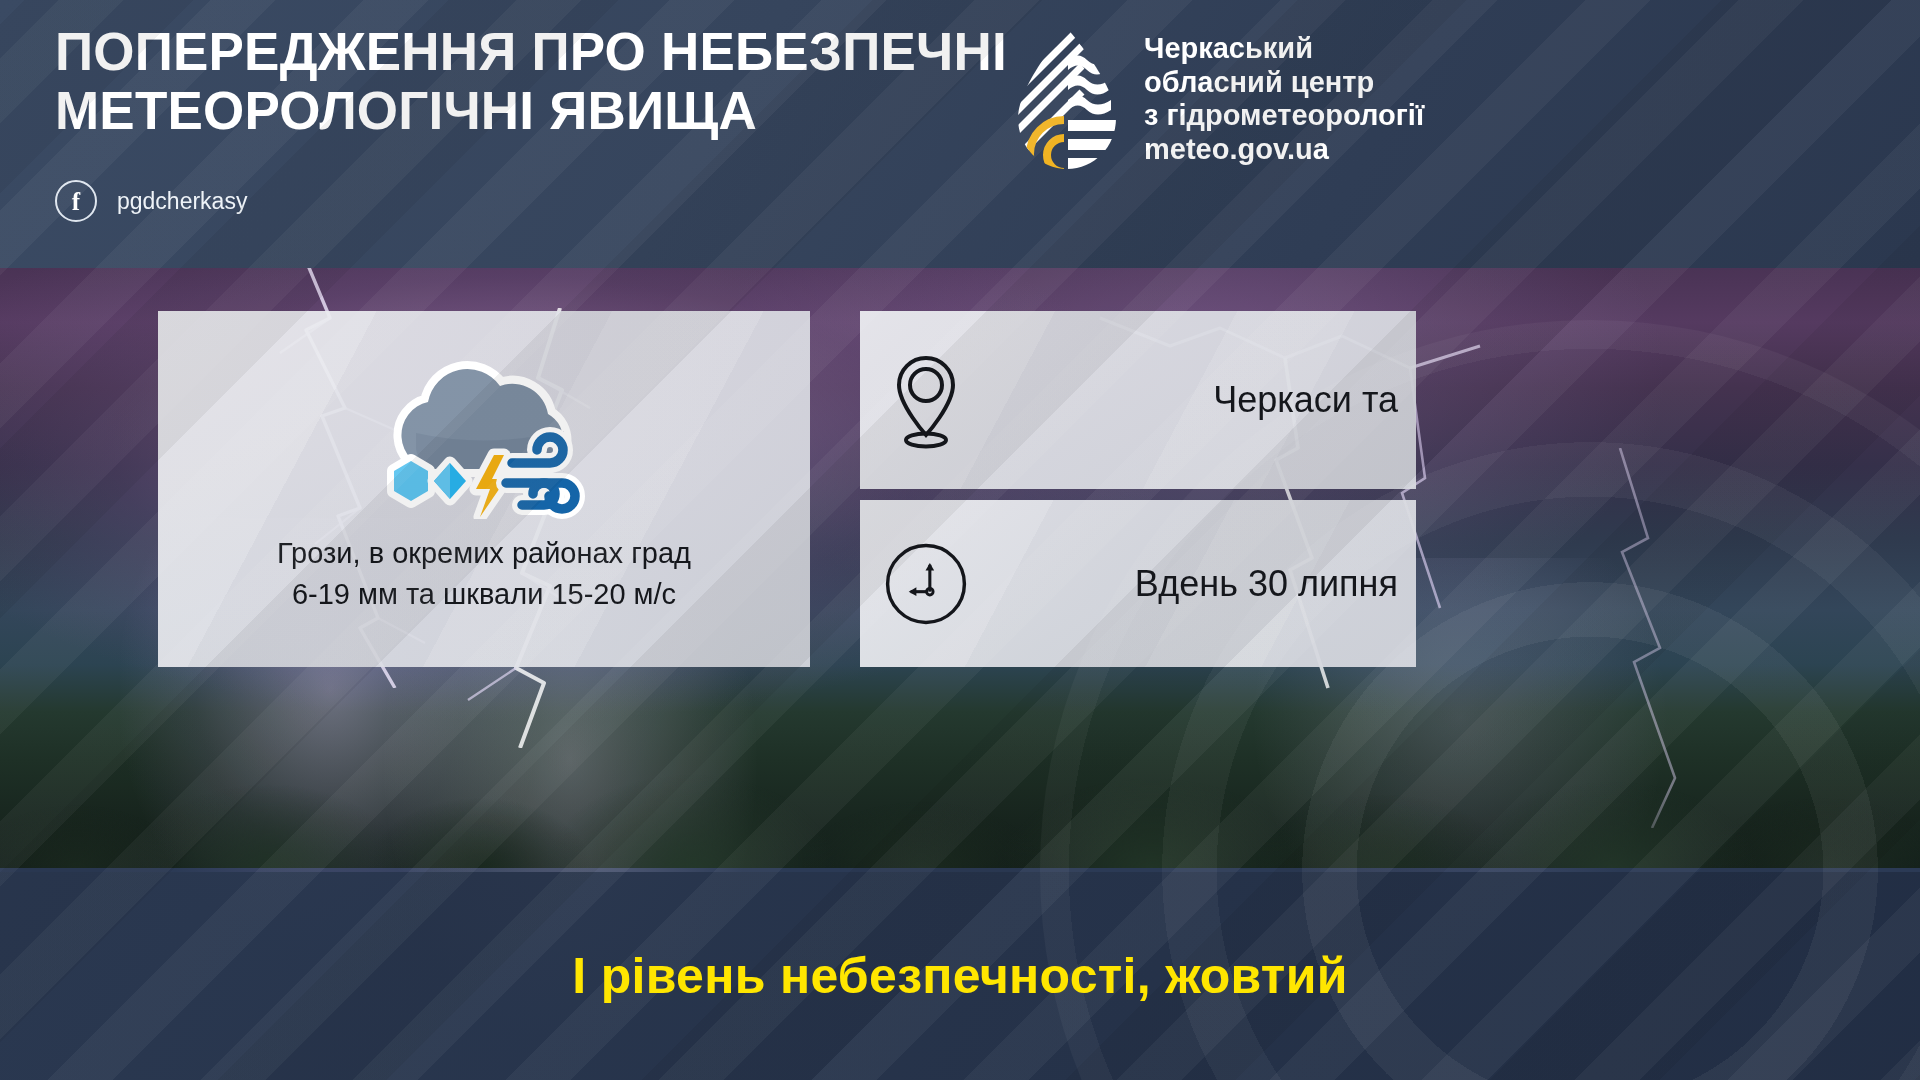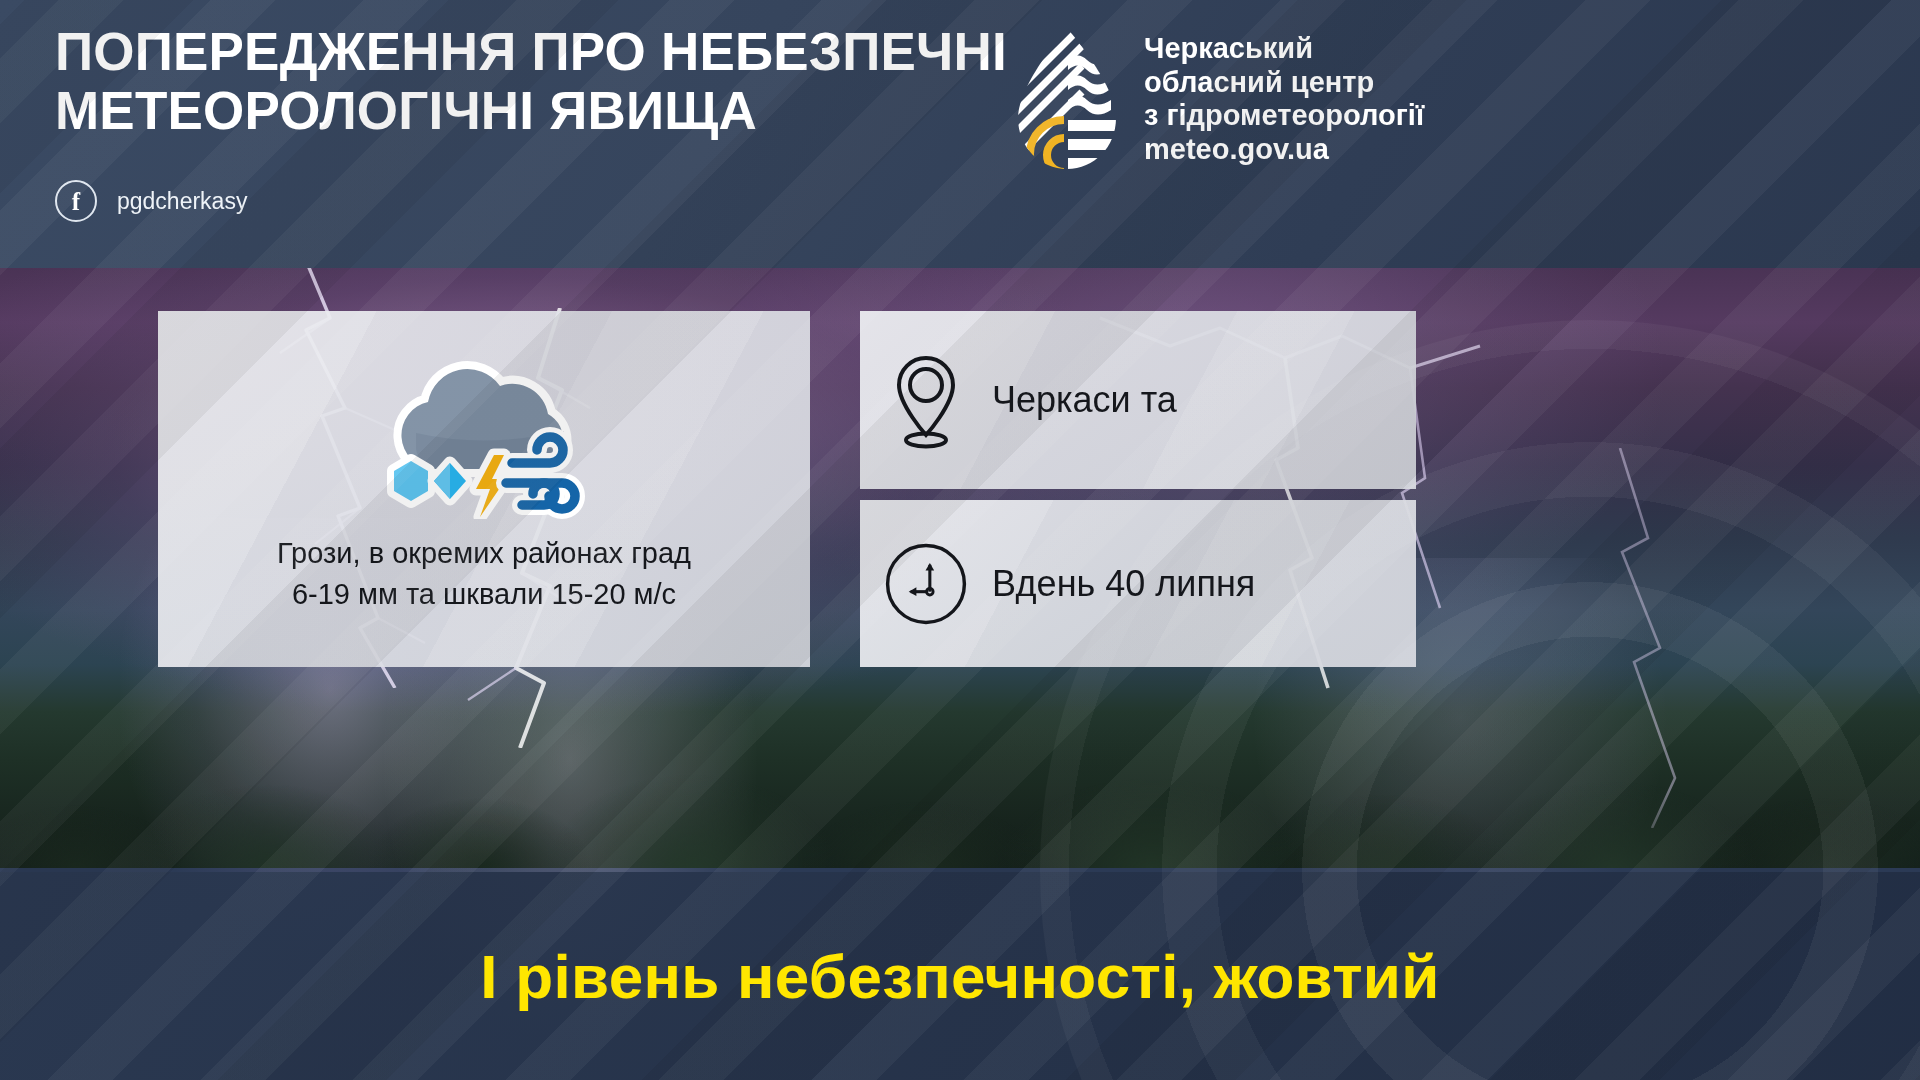--- a/index.html
+++ b/index.html
@@ -135,31 +135,31 @@
   }
   .card-right .sheen {
     position:absolute; inset:0;
     background:linear-gradient(118deg, rgba(255,255,255,.16) 0 30%, rgba(255,255,255,0) 30% 58%, rgba(255,255,255,.11) 58% 76%, rgba(255,255,255,0) 76%);
     pointer-events:none;
   }
   .card-loc { top:311px; height:178px; }
   .card-date { top:500px; height:167px; }
 
   .card-icon { width:132px; flex:0 0 132px; display:flex; align-items:center; justify-content:center; position:relative; z-index:2; }
-  .card-copy { flex:1 1 auto; text-align:left; color:#15171c; position:relative; z-index:2; }
+  .card-copy { flex:1 1 auto; text-align:right; color:#15171c; position:relative; z-index:2; padding-right:18px; }
   .card-copy .big { font-size:36px; line-height:1.26; }
 
   
   .footer {
     position:absolute; left:0; bottom:0; width:1920px; height:208px;
     background:linear-gradient(120deg, rgba(42,56,80,.93) 0%, rgba(38,51,74,.93) 45%, rgba(33,45,67,.94) 100%);
     display:flex; align-items:center; justify-content:center;
   }
   .footer-text {
-    color:#ffe600; font-size:62px; font-weight:bold; letter-spacing:.3px;
+    color:#ffe600; font-size:50px; font-weight:bold; letter-spacing:.3px;
     text-align:right; position:relative; z-index:3;
   }
 </style>
 </head>
 <body>
 
 <div class="stage">
 
   <div class="photo-band">
     <div class="glow1"></div>
@@ -319,21 +319,21 @@
       <svg viewBox="0 0 100 100" width="96" height="96">
         <circle cx="50" cy="50" r="40" fill="none" stroke="#14161b" stroke-width="3.6"></circle>
         <circle cx="54" cy="58" r="3.4" fill="none" stroke="#14161b" stroke-width="3"></circle>
         <path d="M54 58 L54 30" stroke="#14161b" stroke-width="3.2" fill="none"></path>
         <path d="M54 28 l-4.5 8 l9 0 Z" fill="#14161b"></path>
         <path d="M51 58 L34 58" stroke="#14161b" stroke-width="3.2" fill="none"></path>
         <path d="M32 58 l8 -4.5 l0 9 Z" fill="#14161b"></path>
       </svg>
     </span>
     <div class="card-copy">
-      <div class="big">Вдень 40 липня</div>
+      <div class="big">Вдень 30 липня</div>
     </div>
   </div>
 
   <div class="footer">
     <div class="footer-text">І рівень небезпечності, жовтий</div>
   </div>
 
   <div class="diag"></div>
   <div class="diag2"></div>
   <div class="rings"></div>

